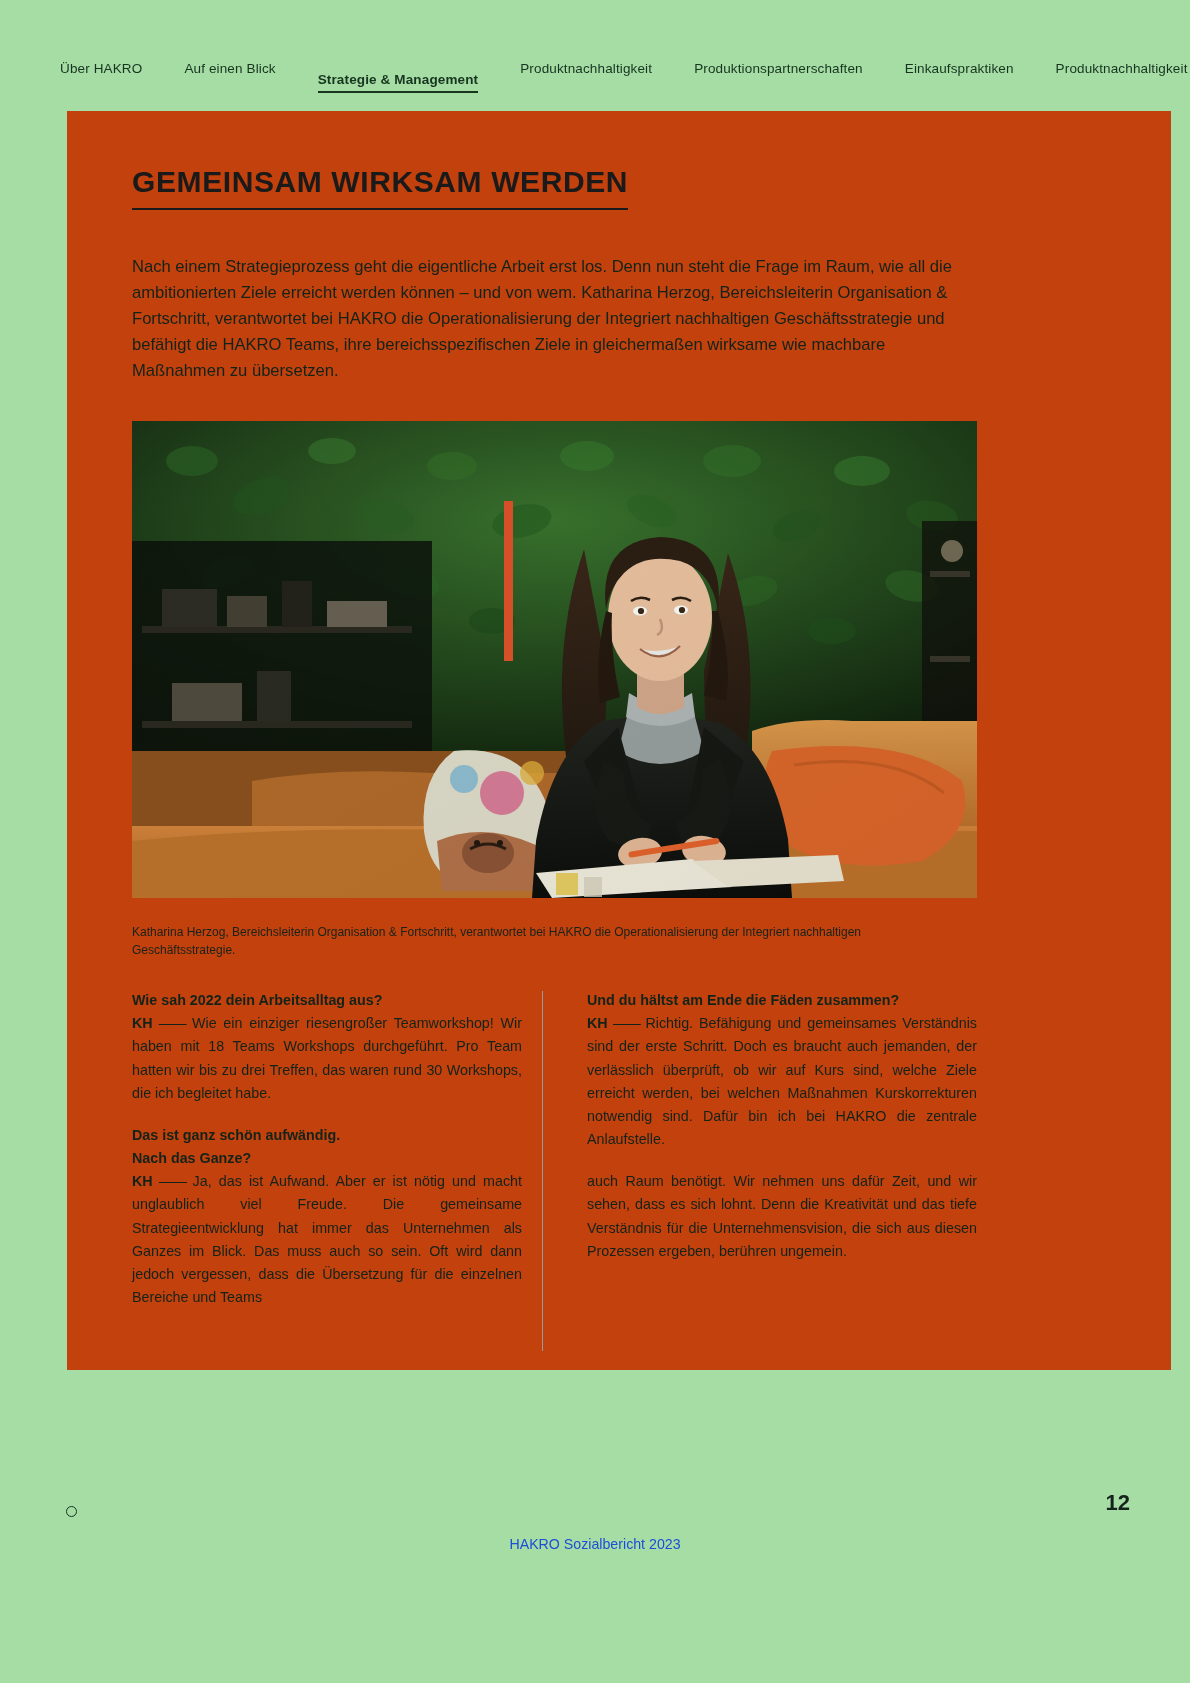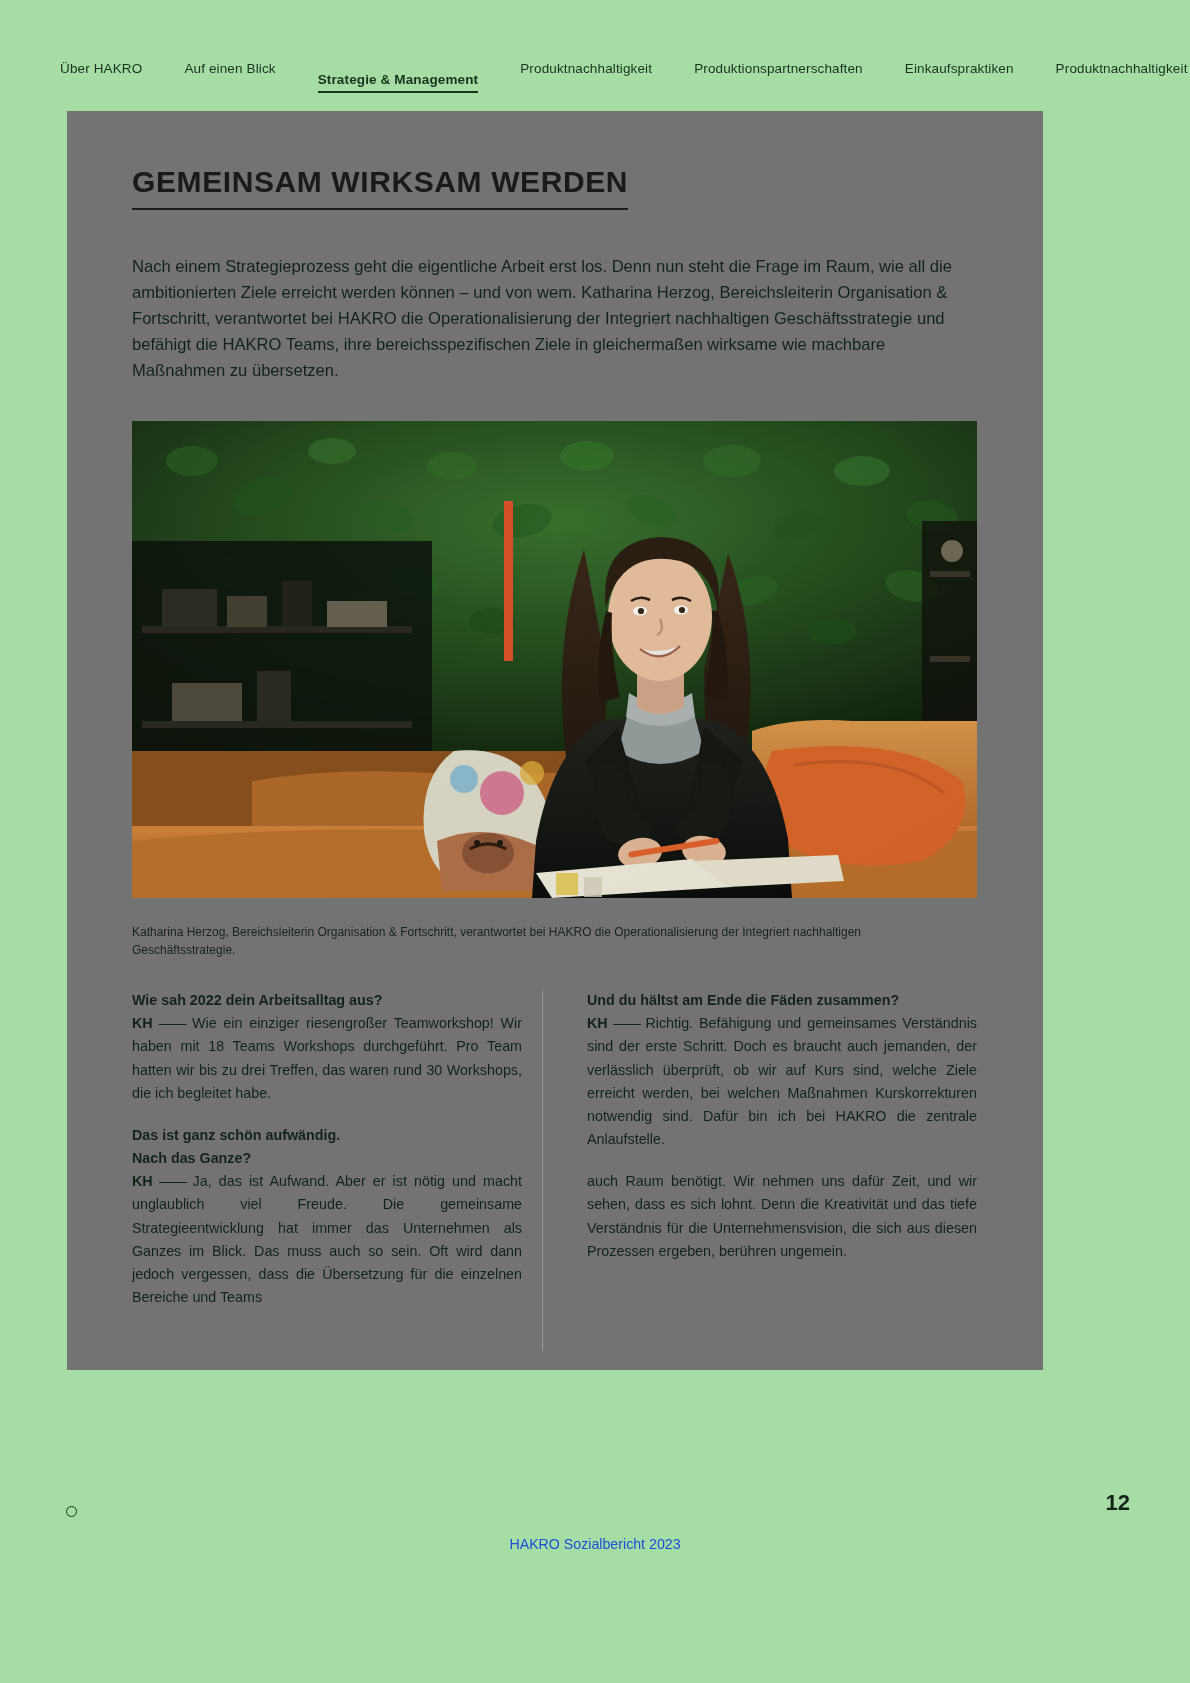--- a/index.html
+++ b/index.html
@@ -41,23 +41,23 @@
     border-bottom: 2px solid #17341f;
     margin-top: 24px;
   }
   .navitem:last-child { margin-right: 0; }
 
   
   .page {
     position: absolute;
     top: 111px;
     left: 67px;
-    width: 976px;
+    width: 1104px;
     height: 1259px;
-    background: #737373;
+    background: #c2410c;
   }
 
   .content {
     position: absolute;
     left: 65px;
     top: 54px;
     width: 845px;
   }
 
   h1.title {

